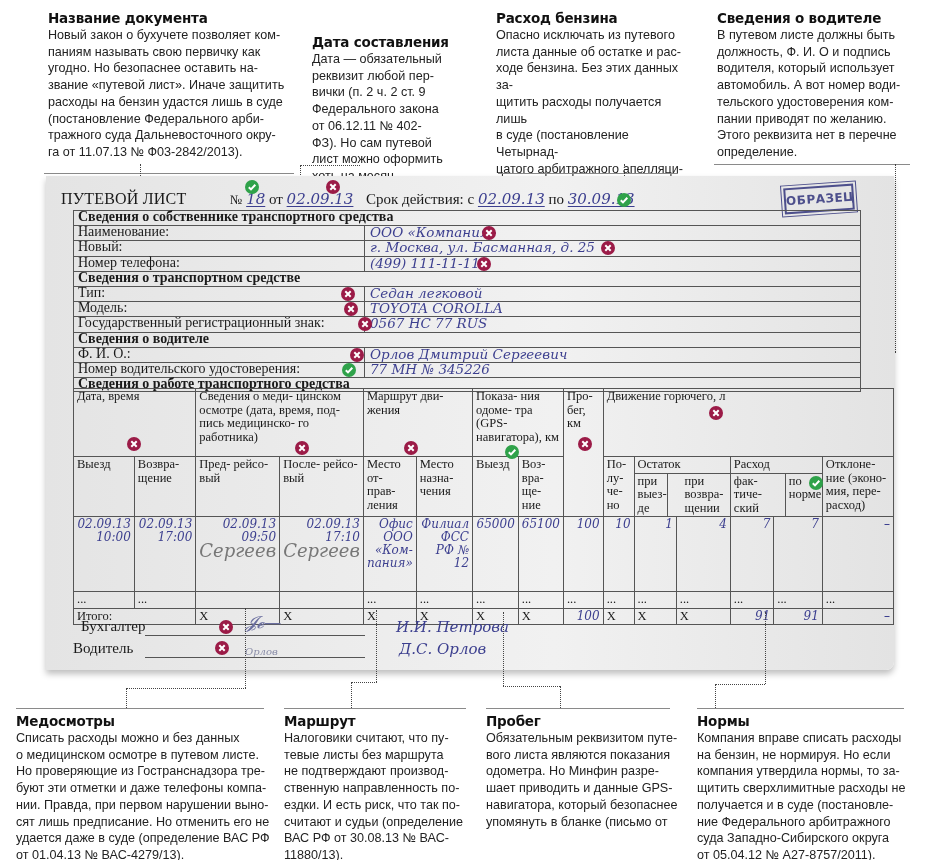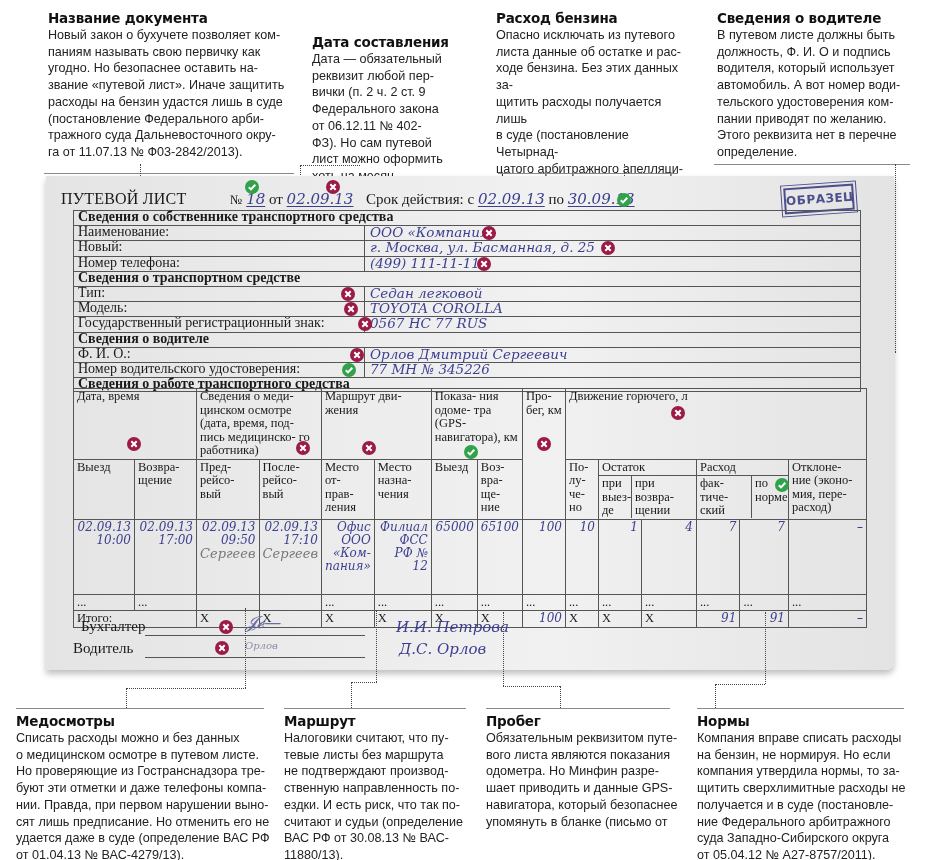--- a/index.html
+++ b/index.html
@@ -36,21 +36,21 @@
   .grow.last { border-bottom: 1.4px solid #555; }
   .grow .lbl { position: absolute; left: 4px; top: -2px; font-size: 14px; white-space: nowrap; }
   .grow .lbl.b { font-weight: bold; }
   .grow .val { position: absolute; left: 296px; top: -2px; font-size: 13.5px; white-space: nowrap; }
   .grow .sep { position: absolute; left: 290px; top: 0; bottom: 0; border-left: 1.4px solid #555; }
 
   
   .work { position: absolute; left: 27px; top: 212px; border-collapse: collapse; font-size: 12.5px; line-height: 13.5px; border-radius: 19px; }
   .work td { border: 1.4px solid #555; vertical-align: top; padding: 1px 3px; position: relative; }
   .work .hand { font-size: 12px; line-height: 13px; }
-  .work .sig { font-family: "DejaVu Serif", serif; font-style: italic; color: #777; font-size: 13px; }
+  .work .sig { font-family: "DejaVu Serif", serif; font-style: italic; color: #777; font-size: 18px; }
 
   
   .ico { display: inline-block; width: 14px; height: 14px; border-radius: 50%; position: absolute; text-align: center; }
   .ico svg { width: 14px; height: 14px; display: block; }
 
   .signs { position: absolute; left: 27px; top: 442px; font-size: 15px; }
   .sign-row { position: absolute; white-space: nowrap; }
   .sign-line { position: absolute; height: 1px; background: #555; }
 </style>
 </head>
@@ -324,21 +324,21 @@
       <td>Возвра- щение</td>
       <td>Пред- рейсо- вый</td>
       <td>После- рейсо- вый</td>
       <td>Место от- прав- ления</td>
       <td>Место назна- чения</td>
       <td>Выезд</td>
       <td>Воз- вра- ще- ние</td>
       <td>По- лу- че- но</td>
       <td colspan="2" style="padding:0;">
         <div style="border-bottom:1.4px solid #555; padding:1px 3px;">Остаток</div>
-        <div style="display:flex;">
+        <div style="display:flex;gap:14px;">
           <div style="width:33px; padding:1px 3px; border-right:1.4px solid #555; height:42px;">при выез- де</div>
           <div style="padding:1px 3px;">при возвра- щении</div>
         </div>
       </td>
       <td colspan="2" style="padding:0;">
         <div style="border-bottom:1.4px solid #555; padding:1px 3px;">Расход</div>
         <div style="display:flex; position:relative;">
           <div style="width:55px; padding:1px 3px; border-right:1.4px solid #555; height:42px;">фак- тиче- ский</div>
           <div style="padding:1px 3px; width:36px;">по норме</div>
           <span class="ico" style="left:78px; top:2px;">
@@ -423,21 +423,21 @@
     <span class="sign-row hand" style="left:323px; top:0;">И.И. Петрова</span>
 
     <span class="sign-row" style="left:0; top:22px;">Водитель</span>
     <div class="sign-line" style="left:72px; top:39px; width:220px;"></div>
     <span class="ico" style="left:142px; top:23px;">
         <svg viewBox="0 0 14 14">
           <circle cx="7" cy="7" r="7" fill="#9b1b47"></circle>
           <path d="M4.3 4.3 L9.7 9.7 M9.7 4.3 L4.3 9.7" stroke="#fff" stroke-width="2"></path>
         </svg>
       </span>
-    <span class="sign-row" style="left:172px; top:22px; font-family:'DejaVu Serif',serif; font-style:italic; color:#8a8da8; font-size:10px;">Орлов</span>
+    <span class="sign-row" style="left:172px; top:28px; font-family:'DejaVu Serif',serif; font-style:italic; color:#8a8da8; font-size:10px;">Орлов</span>
     <span class="sign-row hand" style="left:326px; top:22px;">Д.С. Орлов</span>
   </div>
 </div>
 
 <div class="dot-v" style="left:245px; top:608px; height:80px;"></div>
 <div class="dot-h" style="left:126px; top:688px; width:120px;"></div>
 <div class="dot-v" style="left:126px; top:688px; height:20px;"></div>
 <div class="dot-v" style="left:376px; top:610px; height:72px;"></div>
 <div class="dot-h" style="left:351px; top:682px; width:26px;"></div>
 <div class="dot-v" style="left:351px; top:682px; height:26px;"></div>

